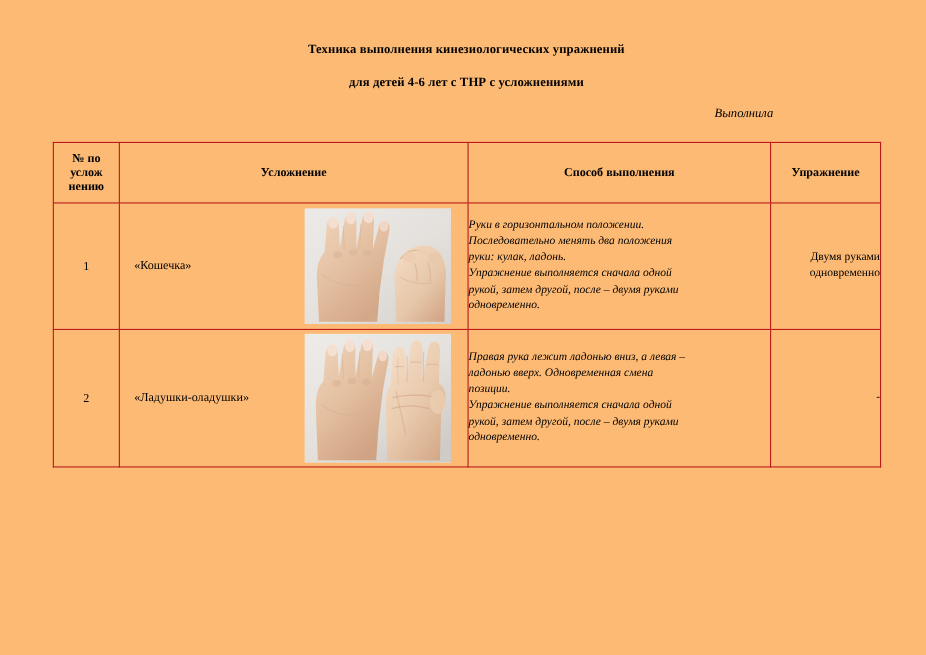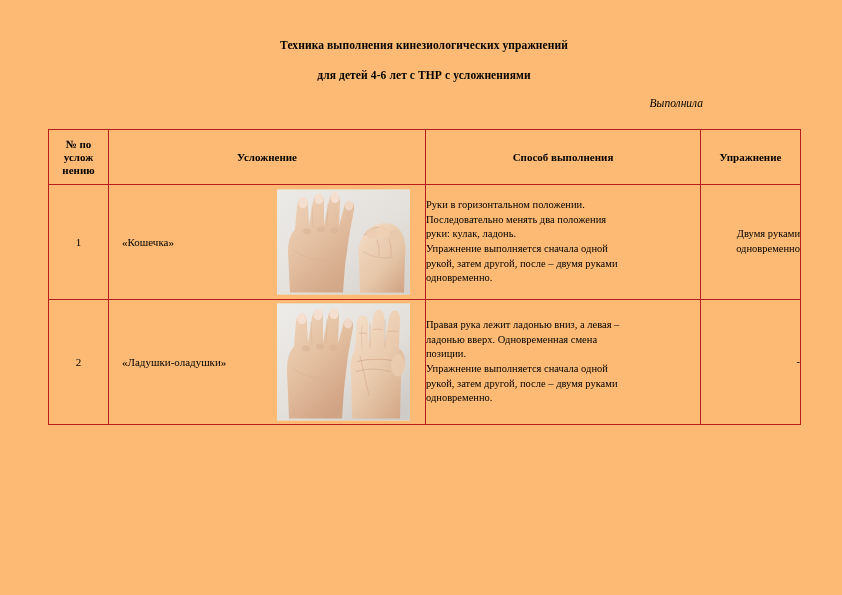--- a/index.html
+++ b/index.html
@@ -118,20 +118,21 @@
     right: 15px;
     top: 50%;
     transform: translateY(-50%);
   }
 
   td.cell-how {
     vertical-align: top;
     padding: 5px 6px 5px 7px;
     font-size: 10.5px;
     line-height: 14.6px;
+    font-style: italic;
   }
   td.cell-how p { margin: 0; }
 
   td.cell-compl {
     text-align: right;
     font-size: 10.5px;
     line-height: 14.6px;
     padding: 0 4px;
   }
 

